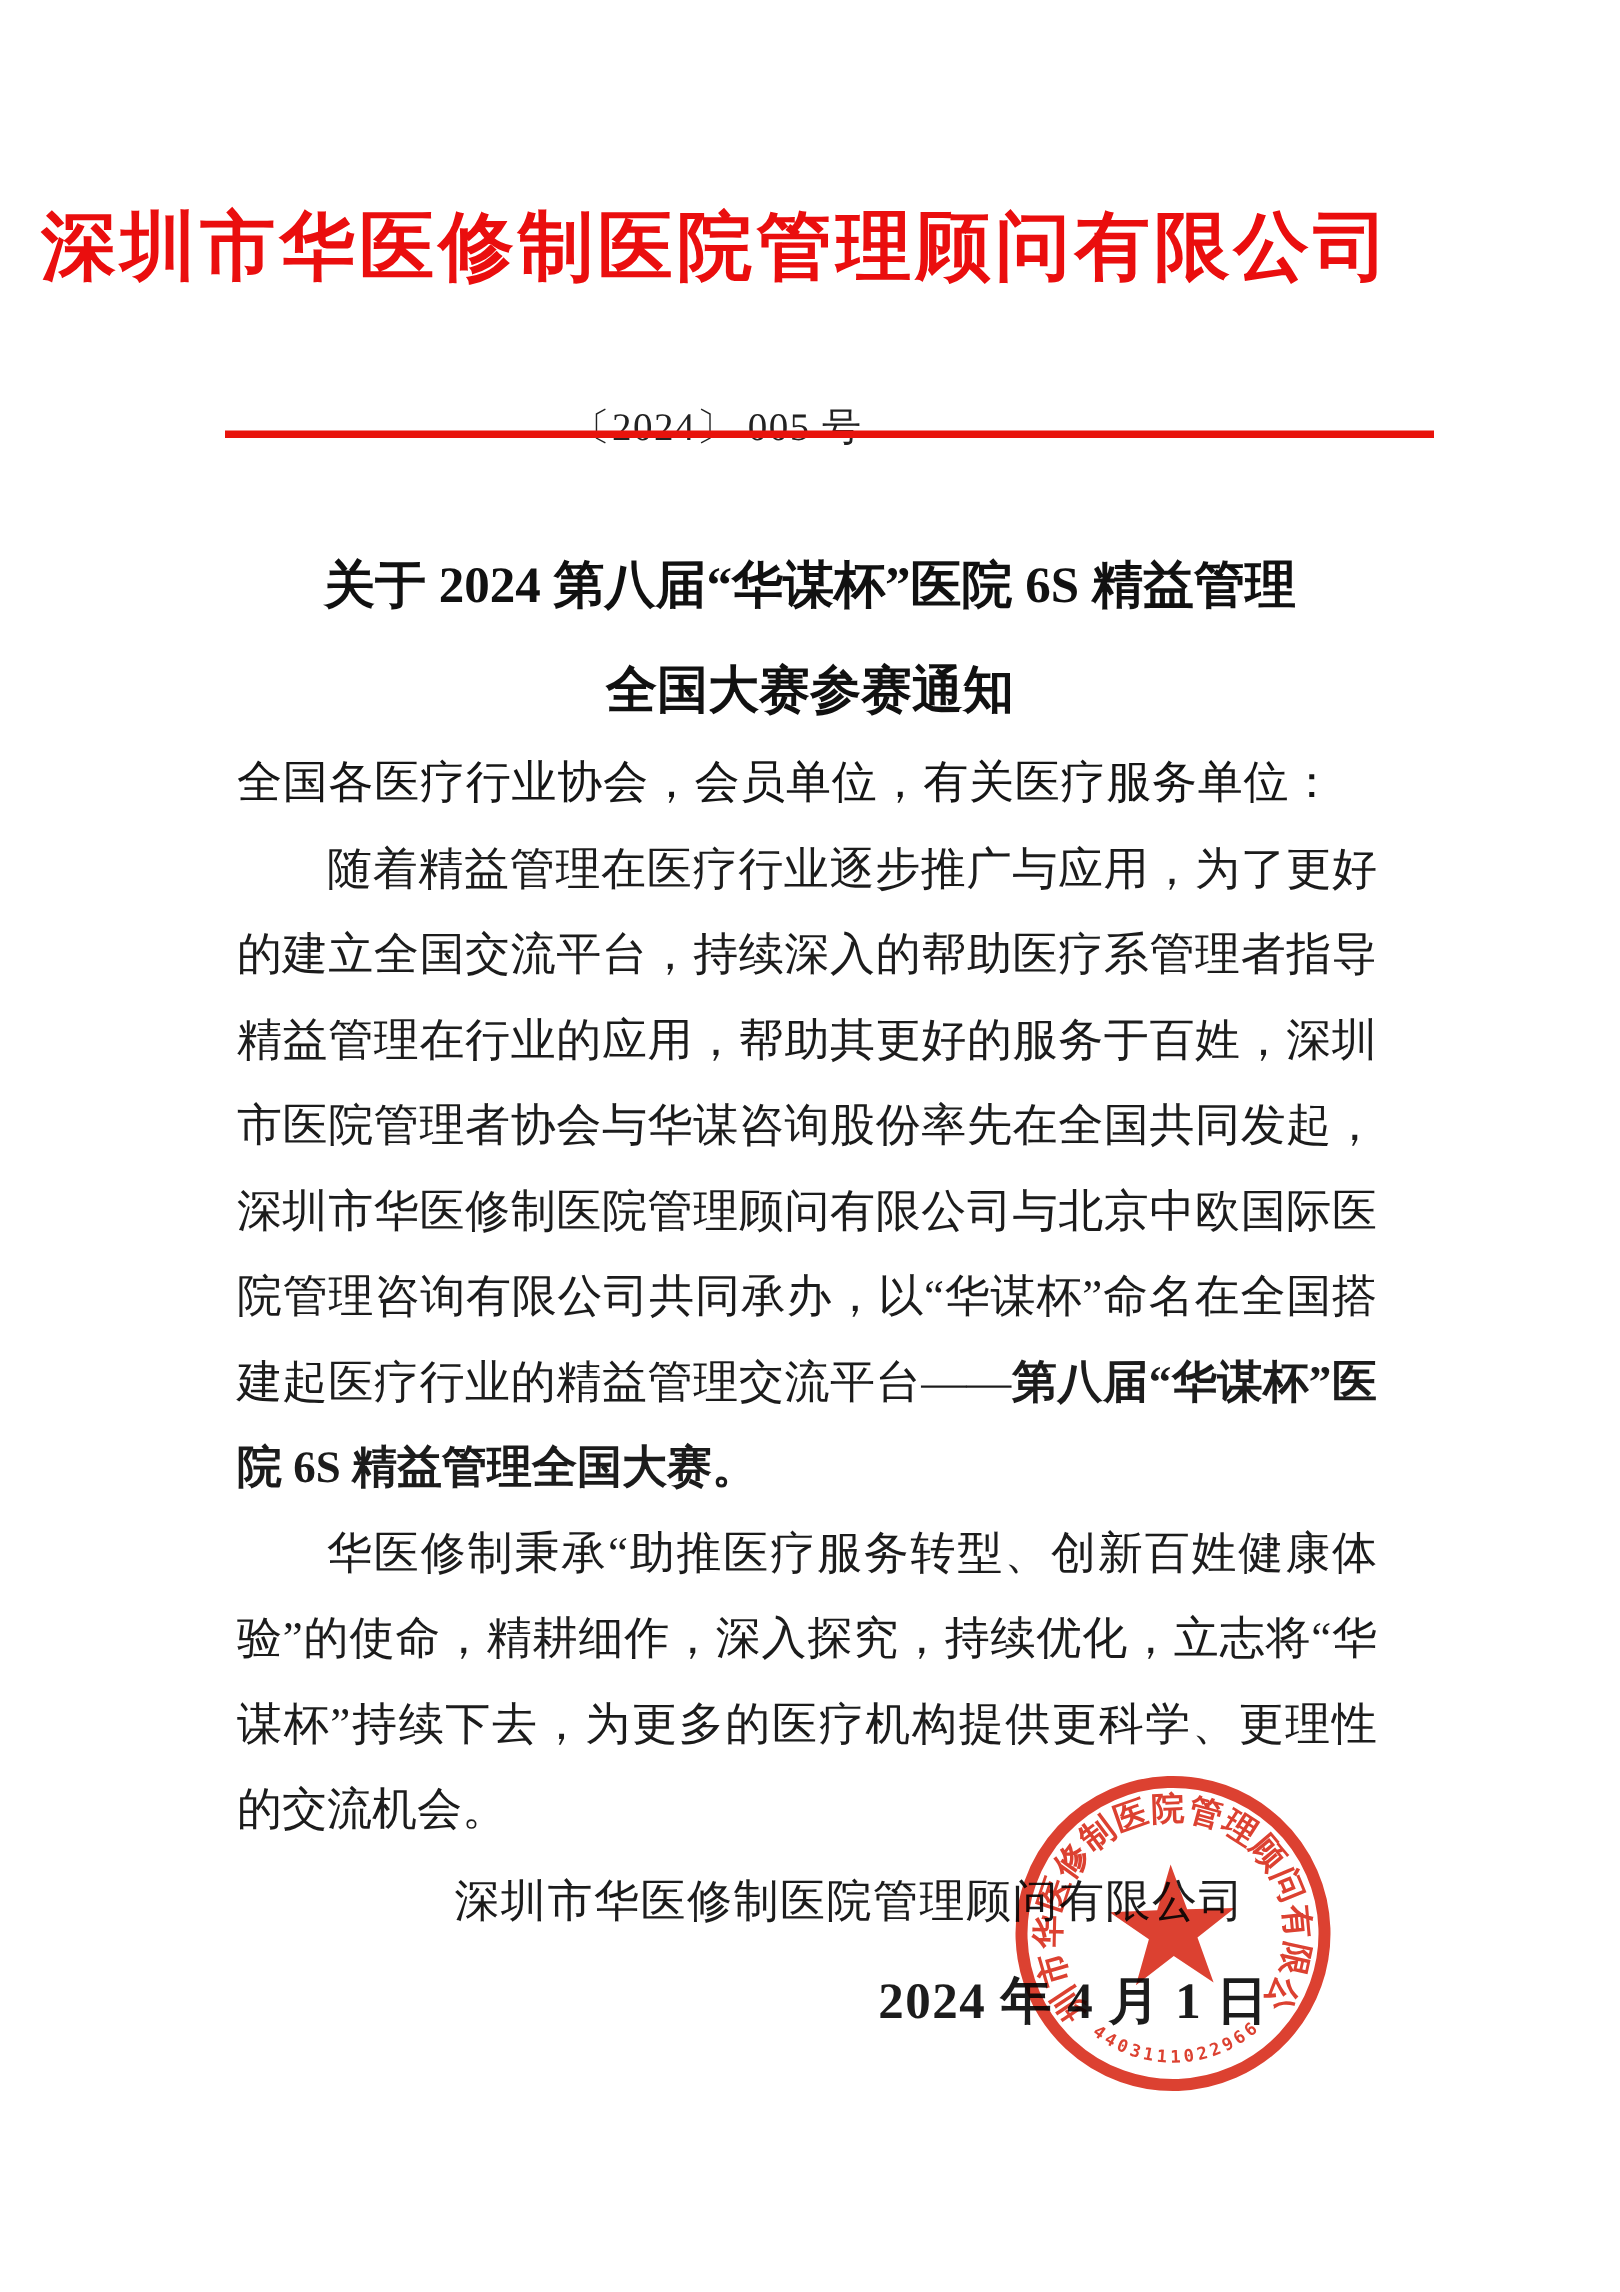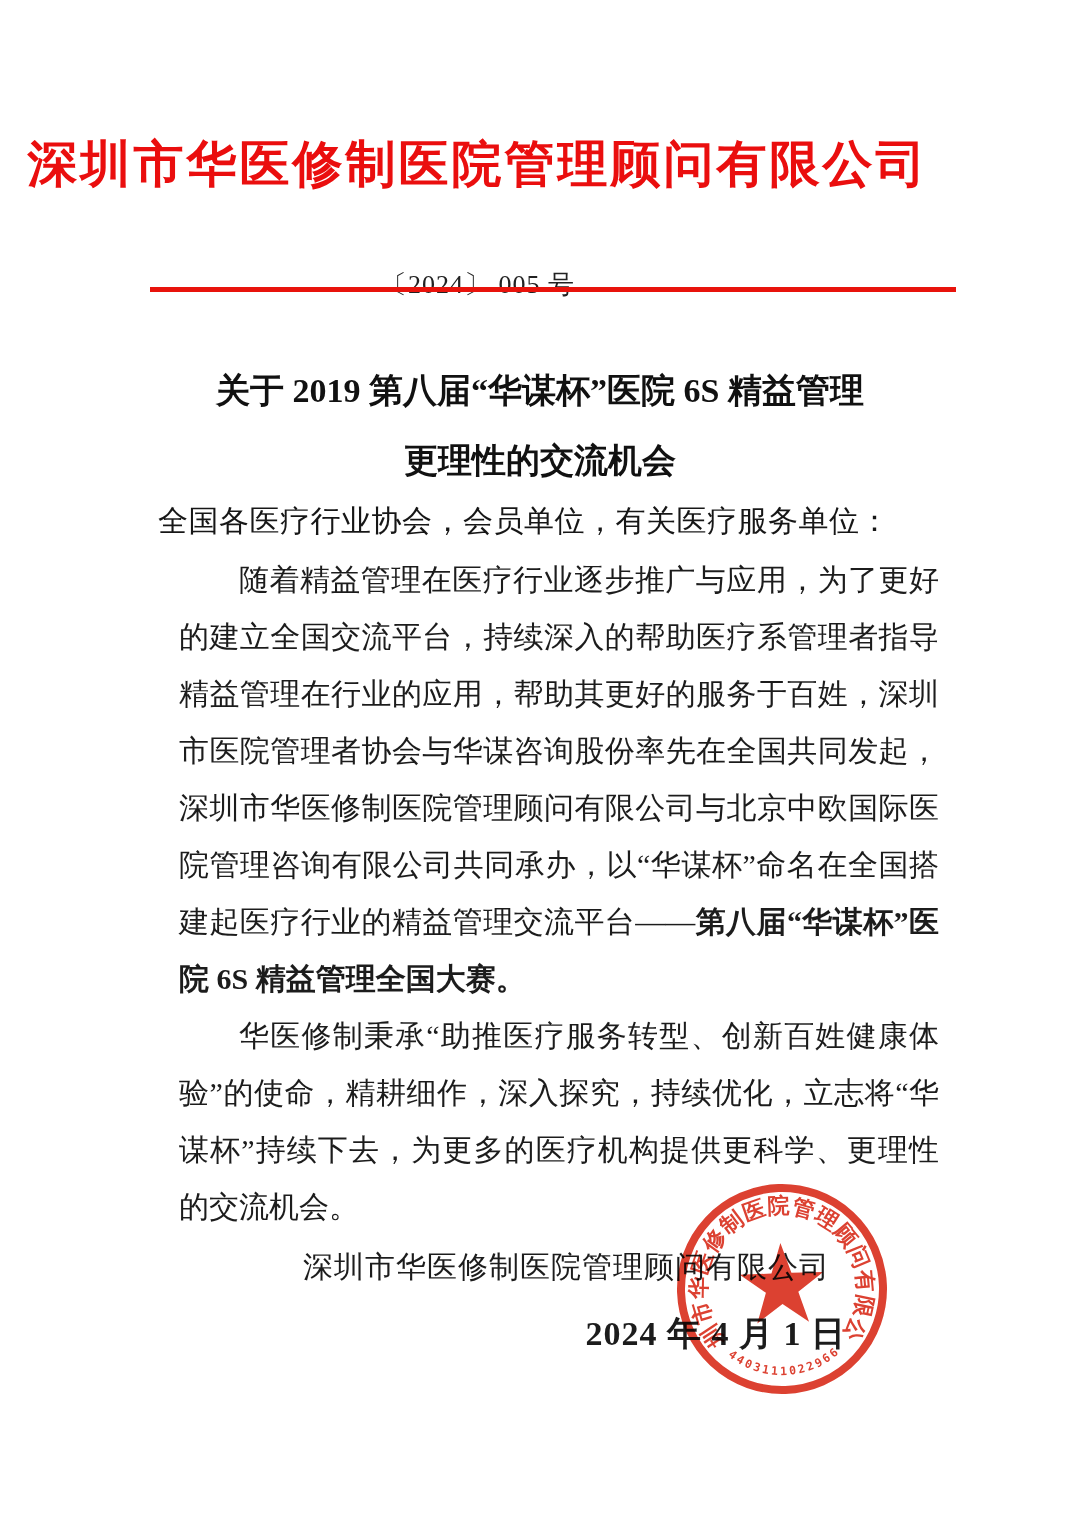--- a/index.html
+++ b/index.html
@@ -66,21 +66,20 @@
   }
 
   .body-block {
     position: absolute;
     top: 551px; left: 158px;
     width: 760px;
     font-size: 30px;
     line-height: 57px;
     text-align: justify;
     color: #1c1c1c;
-    margin-left: 21px;
   }
   .body-block p {
     margin: 0;
     text-indent: 2em;
   }
   .body-block .bold-run { font-weight: 700; }
 
   .signature {
     position: absolute;
     top: 1247px; left: 158px;
@@ -122,22 +121,22 @@
 
 <div class="page">
 
   <div class="letterhead">深圳市华医修制医院管理顾问有限公司</div>
 
   <div class="doc-number">〔2024〕 005 号</div>
 
   <div class="red-rule"></div>
 
   <div class="notice-title">
-    <div>关于 2019 第八届“华谋杯”医院 6S 精益管理</div>
-    <div>更理性的交流机会</div>
+    <div>关于 2024 第八届“华谋杯”医院 6S 精益管理</div>
+    <div>全国大赛参赛通知</div>
   </div>
 
   <div class="salutation">全国各医疗行业协会，会员单位，有关医疗服务单位：</div>
 
   <div class="body-block">
     <p><span>随着精益管理在医疗行业逐步推广与应用，为了更好的建立全国交流平台，持续深入的帮助医疗系管理者指导精益管理在行业的应用，帮助其更好的服务于百姓，深圳市医院管理者协会与华谋咨询股份率先在全国共同发起，深圳市华医修制医院管理顾问有限公司与北京中欧国际医院管理咨询有限公司共同承办，以“华谋杯”命名在全国搭建起医疗行业的精益管理交流平台——</span><span class="bold-run">第八届“华谋杯”医院 6S 精益管理全国大赛。</span></p>
     <p>华医修制秉承“助推医疗服务转型、创新百姓健康体验”的使命，精耕细作，深入探究，持续优化，立志将“华谋杯”持续下去，为更多的医疗机构提供更科学、更理性的交流机会。</p>
   </div>
 
   <div class="signature">深圳市华医修制医院管理顾问有限公司</div>

